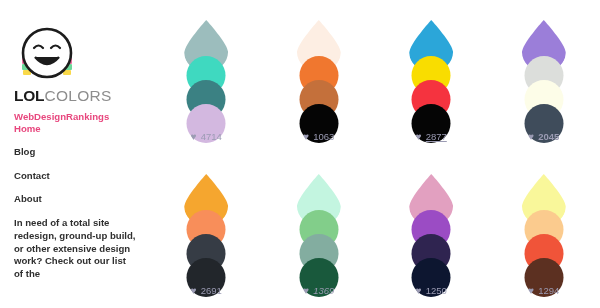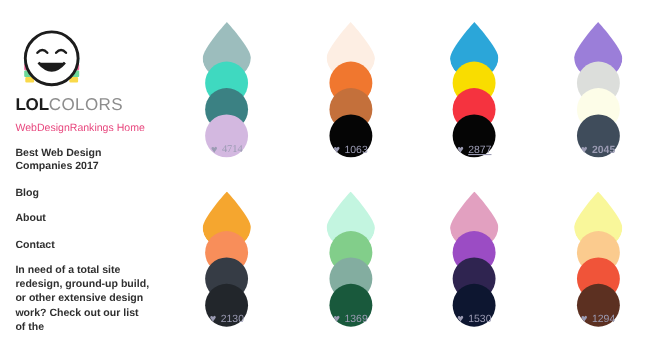--- a/index.html
+++ b/index.html
@@ -56,21 +56,21 @@
   .nav-item {
     display: block;
     font-size: 9.6px;
     line-height: 1.3;
     color: #2f2f2f;
     text-decoration: none;
     margin-bottom: 11px;
     font-weight: bold;
     cursor: pointer;
   }
-  .nav-item.pink { color: #e8477e; font-weight: normal; }
+  .nav-item.pink { color: #e8477e; font-weight: bold; }
 
   .promo {
     font-size: 9.6px;
     line-height: 1.34;
     color: #2f2f2f;
     font-weight: bold;
     margin-top: 2px;
   }
 
   
@@ -166,42 +166,41 @@
       </svg>
     </div>
 
     <div class="wordmark">
       <span class="lol">LOL</span><span class="colors">COLORS</span>
     </div>
 
 
     <nav class="nav">
       <a class="nav-item pink">WebDesignRankings Home</a>
-      <a class="nav-item">Best Web Design Companies 2017</a>
       <a class="nav-item">Blog</a>
+      <a class="nav-item">Contact</a>
       <a class="nav-item">About</a>
-      <a class="nav-item">Contact</a>
     </nav>
 
     <p class="promo"><span>In need of a total site redesign, ground-up build, or other extensive design work? Check out our list of the </span></p>
 
   </aside>
 
   <main class="grid-area">
     <div class="pal-row" id="row0">
         <div class="pal-cell">
           <div class="pal-stack">
             <div class="pal-shape drop" style="background: rgb(156, 189, 189);"></div>
             <div class="pal-shape circ c1" style="background: rgb(63, 217, 192);"></div>
             <div class="pal-shape circ c2" style="background: rgb(59, 129, 131);"></div>
             <div class="pal-shape circ c3" style="background: rgb(211, 184, 224);"></div>
           </div>
           <div class="like">
             <span class="heart" style="color: rgb(155, 155, 179);">♥</span>
-            <span class="count" style="color: rgb(155, 155, 179); font-family: Liberation Serif, serif;">4714</span>
+            <span class="count" style="color: rgb(155, 155, 179);">4714</span>
           </div>
         </div>
         <div class="pal-cell">
           <div class="pal-stack">
             <div class="pal-shape drop" style="background: rgb(253, 238, 227);"></div>
             <div class="pal-shape circ c1" style="background: rgb(240, 119, 47);"></div>
             <div class="pal-shape circ c2" style="background: rgb(196, 112, 59);"></div>
             <div class="pal-shape circ c3" style="background: rgb(5, 5, 5);"></div>
           </div>
           <div class="like">
@@ -237,45 +236,45 @@
     <div class="pal-row" id="row1">
         <div class="pal-cell">
           <div class="pal-stack">
             <div class="pal-shape drop" style="background: rgb(245, 166, 47);"></div>
             <div class="pal-shape circ c1" style="background: rgb(248, 142, 90);"></div>
             <div class="pal-shape circ c2" style="background: rgb(54, 60, 69);"></div>
             <div class="pal-shape circ c3" style="background: rgb(34, 38, 43);"></div>
           </div>
           <div class="like">
             <span class="heart" style="color: rgb(155, 155, 179);">♥</span>
-            <span class="count" style="color: rgb(155, 155, 179);">2130</span>
+            <span class="count" style="color: rgb(155, 155, 179);">2691</span>
           </div>
         </div>
         <div class="pal-cell">
           <div class="pal-stack">
             <div class="pal-shape drop" style="background: rgb(195, 245, 224);"></div>
             <div class="pal-shape circ c1" style="background: rgb(130, 206, 138);"></div>
             <div class="pal-shape circ c2" style="background: rgb(131, 173, 160);"></div>
             <div class="pal-shape circ c3" style="background: rgb(25, 89, 60);"></div>
           </div>
           <div class="like">
             <span class="heart" style="color: rgb(155, 155, 179);">♥</span>
-            <span class="count" style="color: rgb(155, 155, 179);">1369</span>
+            <span class="count" style="color: rgb(155, 155, 179); font-style: italic;">1369</span>
           </div>
         </div>
         <div class="pal-cell">
           <div class="pal-stack">
             <div class="pal-shape drop" style="background: rgb(226, 160, 192);"></div>
             <div class="pal-shape circ c1" style="background: rgb(155, 76, 196);"></div>
             <div class="pal-shape circ c2" style="background: rgb(47, 36, 80);"></div>
             <div class="pal-shape circ c3" style="background: rgb(13, 22, 48);"></div>
           </div>
           <div class="like">
             <span class="heart" style="color: rgb(155, 155, 179);">♥</span>
-            <span class="count" style="color: rgb(155, 155, 179);">1530</span>
+            <span class="count" style="color: rgb(155, 155, 179);">1250</span>
           </div>
         </div>
         <div class="pal-cell">
           <div class="pal-stack">
             <div class="pal-shape drop" style="background: rgb(249, 247, 154);"></div>
             <div class="pal-shape circ c1" style="background: rgb(251, 203, 142);"></div>
             <div class="pal-shape circ c2" style="background: rgb(240, 84, 57);"></div>
             <div class="pal-shape circ c3" style="background: rgb(92, 48, 33);"></div>
           </div>
           <div class="like">

